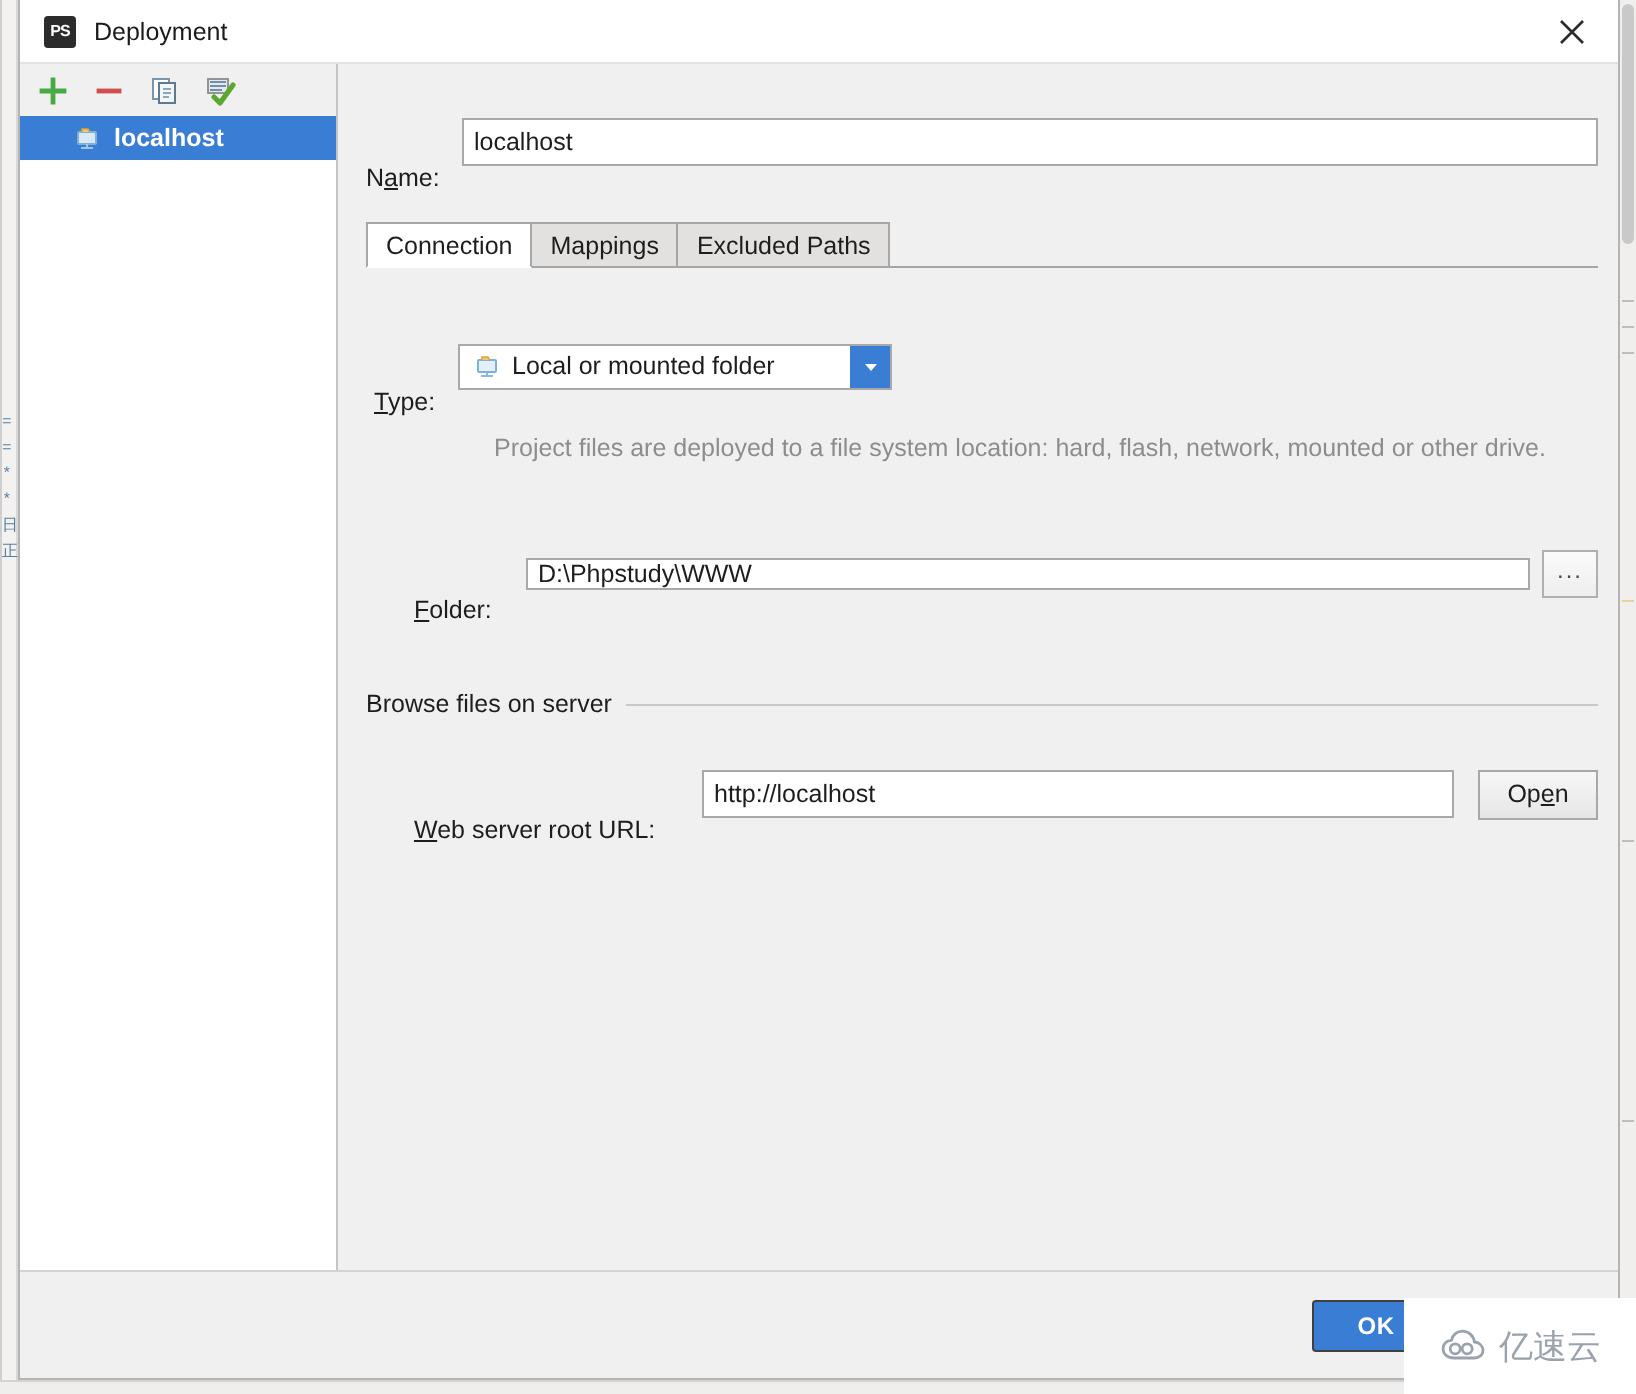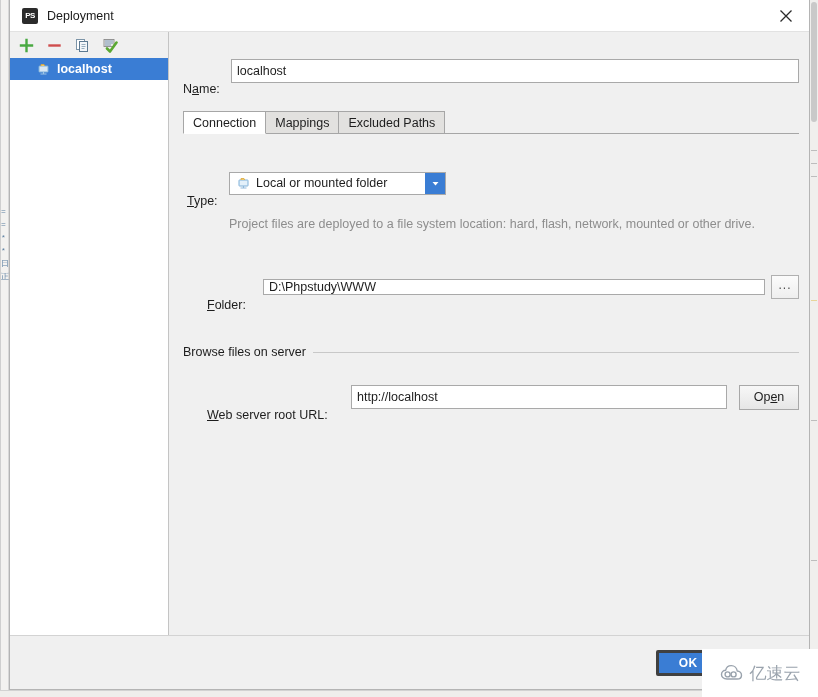--- a/index.html
+++ b/index.html
@@ -314,21 +314,21 @@
     display: flex;
     align-items: center;
     justify-content: center;
   }
   .combo .combo-arrow svg { display: block; }
   #type-combo { width: 217px; }
 
   
   #type-hint {
     margin-top: 9px;
-    margin-left: 46px;
+    margin-left: 64px;
     font-size: 12.5px;
     color: #8d8d8d;
   }
 
   
   .group {
     margin-top: 18px;
   }
   .group-title-row {
     display: flex;
@@ -403,21 +403,21 @@
     display: flex;
     align-items: center;
     justify-content: center;
     font-size: 12.5px;
     box-sizing: border-box;
     border-radius: 2px;
   }
   #ok-btn {
     background: #3a7dd4;
     color: #ffffff;
-    border: 3px solid #404040;
+    border: 1px solid #404040;
     font-weight: bold;
     font-size: 12px;
     letter-spacing: 0.3px;
     min-width: 64px;
   }
   #cancel-btn {
     background: linear-gradient(to bottom, #f7f7f7, #e4e4e4);
     color: #1d1d1d;
     border: 1px solid #a8a8a8;
     min-width: 66px;

